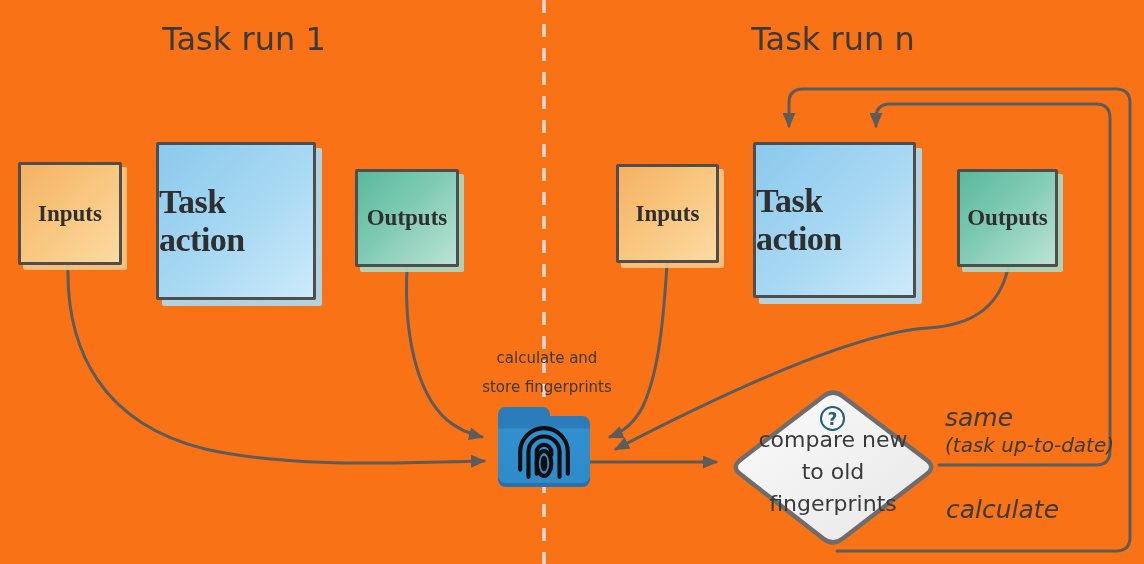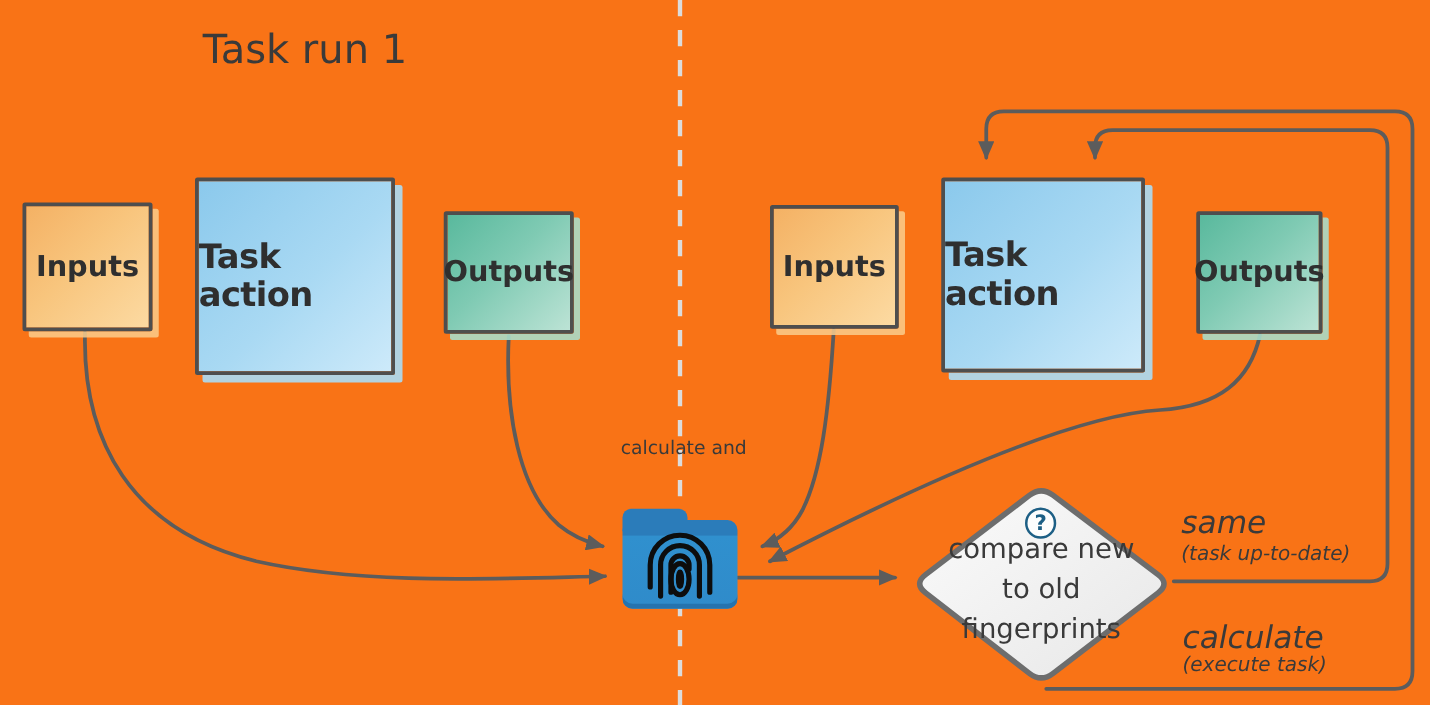--- a/index.html
+++ b/index.html
@@ -5,24 +5,24 @@
   html,body{margin:0;padding:0;background:#ffffff;}
   #canvas{
     position:relative;width:1144px;height:564px;overflow:hidden;
     font-family:"DejaVu Sans","Liberation Sans",sans-serif;color:#333;background:#f97316;
   }
   svg.overlay{position:absolute;left:0;top:0;z-index:1;}
   .box{
     position:absolute;box-sizing:border-box;z-index:2;
     border:3.5px solid #4e4e4e;border-radius:2px;
     display:flex;align-items:center;justify-content:center;
-    font-size:23px;font-weight:600;color:#2f2f2f;
+    font-size:23px;font-weight:600;color:#2f2f2f;font-family:Liberation Serif, serif;
   }
   .inputs{background:linear-gradient(135deg,#f4b164 0%,#f8c57d 45%,#fcdaa2 100%);box-shadow:5px 5px 0 rgba(250,205,140,.85);}
-  .action{background:linear-gradient(135deg,#8bc9ec 0%,#a9d9f3 55%,#cdeafa 100%);box-shadow:6px 6px 0 rgba(170,221,246,.9);font-size:27px;font-weight:bold;letter-spacing:-.5px;}
+  .action{background:linear-gradient(135deg,#8bc9ec 0%,#a9d9f3 55%,#cdeafa 100%);box-shadow:6px 6px 0 rgba(170,221,246,.9);font-size:34px;font-weight:bold;letter-spacing:-.5px;}
   .outputs{background:linear-gradient(135deg,#59b99d 0%,#7fcab3 45%,#bce3d5 100%);box-shadow:5px 5px 0 rgba(168,219,201,.9);text-align:center;}
   .b-inputs1{left:18px;top:162px;width:104px;height:103px;}
   .b-action1{left:156px;top:142px;width:160px;height:158px;}
   .b-outputs1{left:355px;top:169px;width:104px;height:98px;}
   .b-inputsN{left:616px;top:164px;width:103px;height:99px;}
   .b-actionN{left:753px;top:142px;width:163px;height:156px;}
   .b-outputsN{left:957px;top:169px;width:101px;height:98px;}
   .title{
     position:absolute;z-index:2;width:220px;text-align:center;
     font-size:32px;color:#3a3a3a;top:20px;
@@ -46,21 +46,21 @@
     text-align:center;font-size:22px;line-height:32px;color:#3a3a3a;
   }
   .qmark{
     position:absolute;z-index:2;left:820px;top:406px;width:25px;height:25px;
     box-sizing:border-box;border:2.5px solid #1d5f85;border-radius:50%;
     background:#fdfdfd;color:#1d5f85;font-size:17px;font-weight:bold;
     display:flex;align-items:center;justify-content:center;
   }
   .outcome{position:absolute;z-index:2;color:#3a3a3a;font-style:italic;}
   .o-label{font-size:25px;}
-  .o-detail{font-size:16px;}
+  .o-detail{font-size:20px;}
   .o-same-label{left:945px;top:403px;}
   .o-same-detail{left:945px;top:433px;}
   .o-diff-label{left:946px;top:495px;}
   .o-diff-detail{left:946px;top:522px;}
 </style>
 </head>
 <body>
 
 <div id="canvas">
 
@@ -92,20 +92,21 @@
       <path d="M939,465 L1096,465 Q1110,465 1110,451 L1110,118 Q1110,104 1096,104 L890,104 Q876,104 876,118 L876,126" marker-end="url(#arr)"></path>
 
       <path d="M837,551 L1116,551 Q1130,551 1130,537 L1130,103 Q1130,89 1116,89 L803,89 Q789,89 789,103 L789,126" marker-end="url(#arr)"></path>
     </g>
 
     <path d="M740.5,459.7 L823.5,396.3 Q833,389 842.6,396.3 L926.4,459.7 Q936,467 926.5,474.3
              L842.5,538.7 Q833,546 823.5,538.7 L740.5,474.3 Q731,467 740.5,459.7 Z" fill="url(#diamondFill)" stroke="#6d6d6d" stroke-width="4.5" stroke-linejoin="round"></path>
   </svg>
 
   <div class="title t-run1">Task run 1</div>
+  <div class="title t-runN">Task run n</div>
 
   <div class="box inputs b-inputs1">
     <span>Inputs</span>
   </div>
   <div class="box action b-action1">
     <span>Task action</span>
   </div>
   <div class="box outputs b-outputs1">
     <span>Outputs</span>
   </div>
@@ -115,20 +116,21 @@
   </div>
   <div class="box action b-actionN">
     <span>Task action</span>
   </div>
   <div class="box outputs b-outputsN">
     <span>Outputs</span>
   </div>
 
   <div class="caption">
     <div>calculate and</div>
+    <div>store fingerprints</div>
   </div>
 
   <div class="folder">
     <div class="tab"></div>
     <div class="fbody">
       <svg width="58" height="56" viewBox="0 0 56 54">
         <g fill="none" stroke="#0d0d0d" stroke-width="4" stroke-linecap="round">
           <path d="M5,44 L5,27 A23,23 0 0 1 51,27 L51,48"></path>
           <path d="M13,51 L13,27 A15,15 0 0 1 43,27 L43,51"></path>
           <path d="M21,48 L21,27 A7,7 0 0 1 35,27 L35,30"></path>
@@ -144,15 +146,14 @@
   </div>
   <div class="diamond-text">
     <div>compare new</div>
     <div>to old</div>
     <div>fingerprints</div>
   </div>
 
   <div class="outcome o-label o-same-label">same</div>
   <div class="outcome o-detail o-same-detail">(task up-to-date)</div>
   <div class="outcome o-label o-diff-label">calculate</div>
-  <div class="outcome o-detail o-diff-detail">(execute task)</div>
 
 </div>
 
 </body></html>

